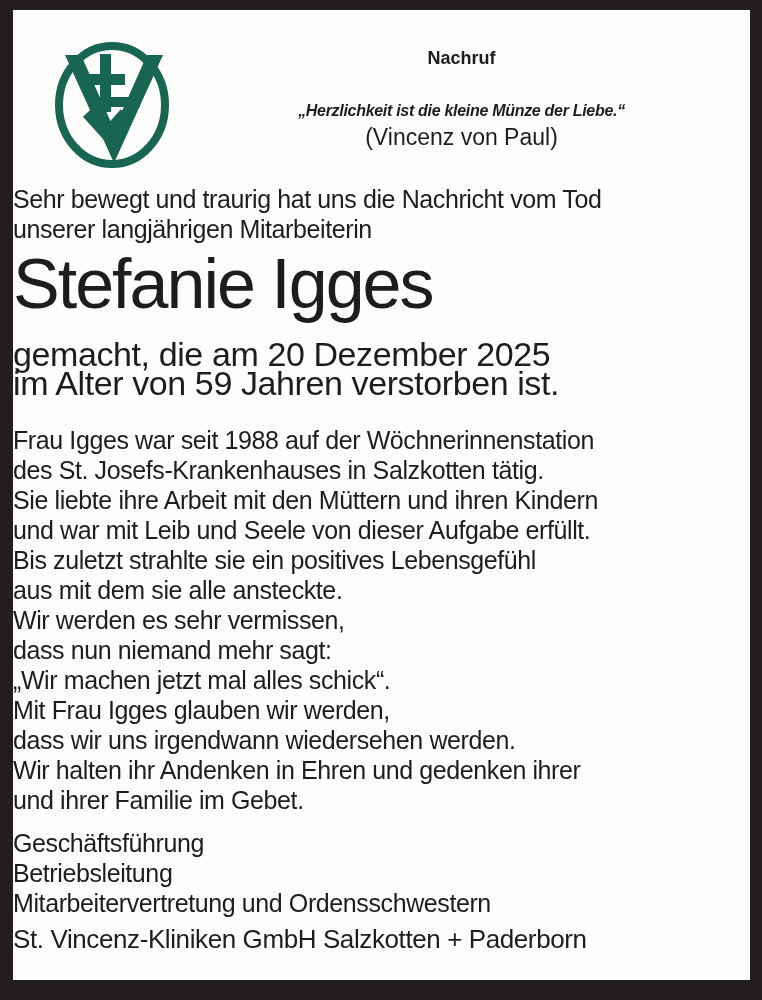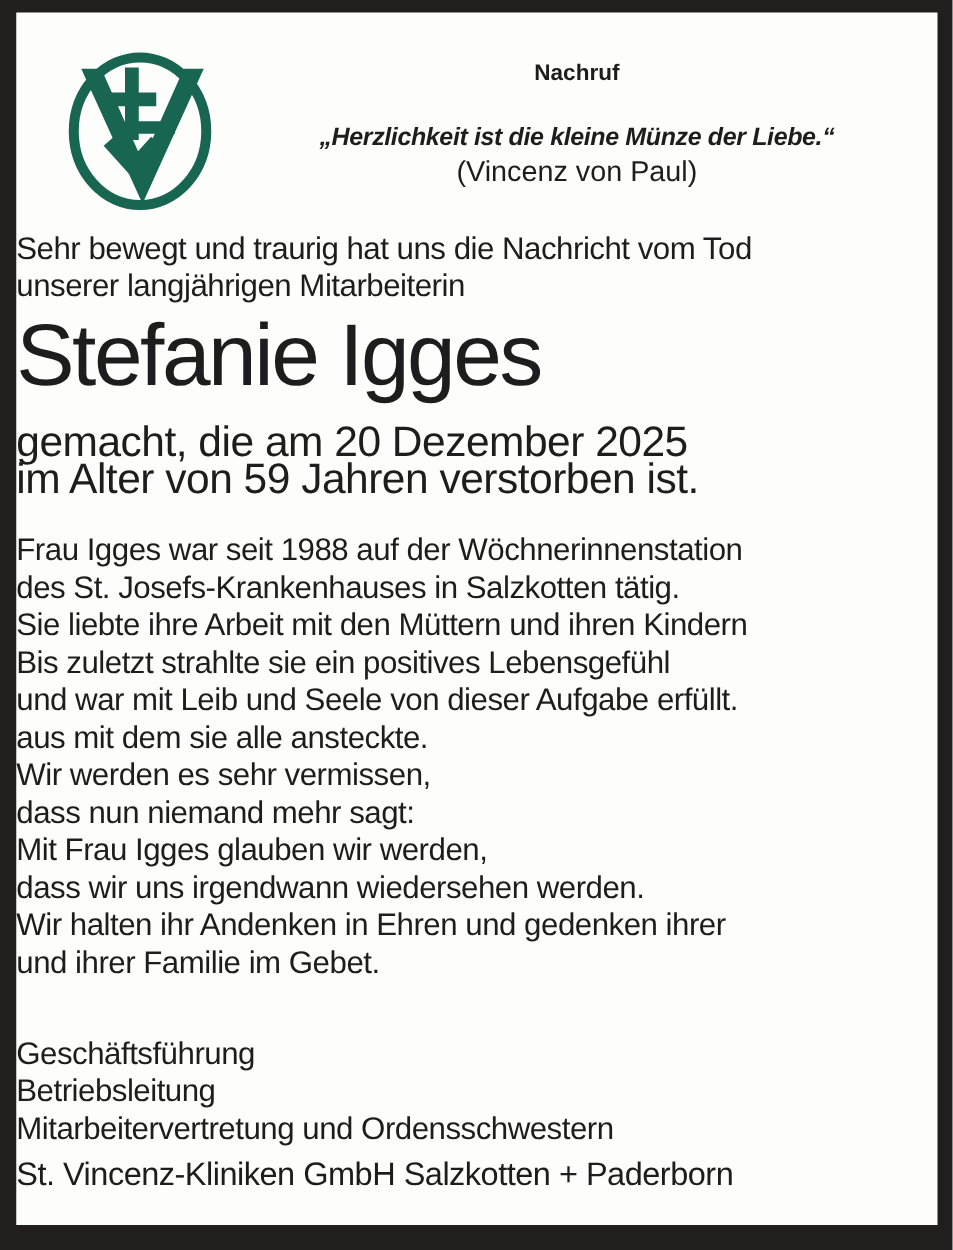--- a/index.html
+++ b/index.html
@@ -14,21 +14,21 @@
   .page{
     position:absolute;left:13px;top:10px;right:12px;bottom:20px;
     background:#fdfdfc;
   }
   .logo{position:absolute;left:40px;top:31px;width:118px;height:128px;}
   .logo svg{display:block;width:100%;height:100%;}
   .header{
     position:absolute;left:170px;right:10px;top:35px;text-align:center;
   }
   .nachruf{font-size:18px;font-weight:bold;line-height:26px;letter-spacing:0;}
-  .quote{margin-top:26px;font-size:20px;font-weight:bold;font-style:italic;line-height:27px;letter-spacing:-0.3px;}
+  .quote{margin-top:26px;font-size:16px;font-weight:bold;font-style:italic;line-height:27px;letter-spacing:-0.3px;}
   .attribution{font-size:23px;line-height:27px;}
   .centered{position:absolute;left:0;right:0;}
   .intro{top:174px;font-size:25px;line-height:30px;letter-spacing:-0.4px;}
   .name{top:234px;font-size:70px;font-weight:normal;letter-spacing:-2px;line-height:80px;}
   .dates{top:330px;font-size:34px;line-height:29px;letter-spacing:-0.4px;}
   .bodytext{top:415px;font-size:25px;line-height:30px;letter-spacing:-0.4px;}
   .signatories{top:818px;font-size:25px;line-height:30px;letter-spacing:-0.4px;}
   .company{top:914px;font-size:26px;line-height:30px;letter-spacing:-0.4px;}
 </style>
 </head>
@@ -62,25 +62,26 @@
 
   <div class="centered dates">
       <div>gemacht, die am 20 Dezember 2025</div>
       <div>im Alter von 59 Jahren verstorben ist.</div>
     </div>
 
   <div class="centered bodytext">
       <div>Frau Igges war seit 1988 auf der Wöchnerinnenstation</div>
       <div>des St. Josefs-Krankenhauses in Salzkotten tätig.</div>
       <div>Sie liebte ihre Arbeit mit den Müttern und ihren Kindern</div>
+      <div>und  war mit Leib und Seele von dieser Aufgabe erfüllt.</div>
       <div>Bis zuletzt strahlte sie ein positives Lebensgefühl</div>
-      <div>und  war mit Leib und Seele von dieser Aufgabe erfüllt.</div>
       <div>aus mit dem sie alle ansteckte.</div>
       <div>Wir werden es sehr vermissen,</div>
       <div>dass nun niemand mehr sagt:</div>
+      <div>„Wir machen jetzt mal alles schick“.</div>
       <div>Mit Frau Igges glauben wir werden,</div>
       <div>dass wir uns irgendwann wiedersehen werden.</div>
       <div>Wir halten ihr Andenken in Ehren und gedenken ihrer</div>
       <div>und ihrer Familie im Gebet.</div>
     </div>
 
   <div class="centered signatories">
       <div>Geschäftsführung</div>
       <div>Betriebsleitung</div>
       <div>Mitarbeitervertretung und Ordensschwestern</div>

